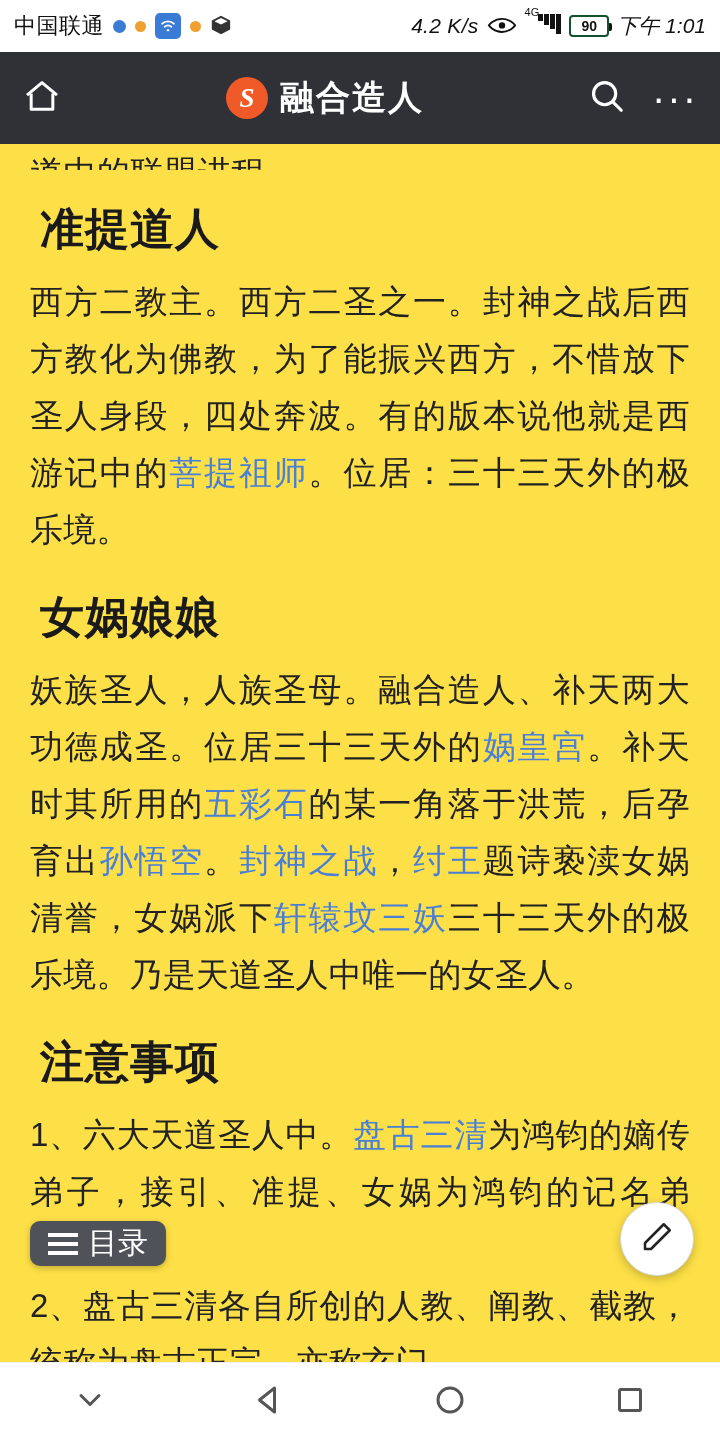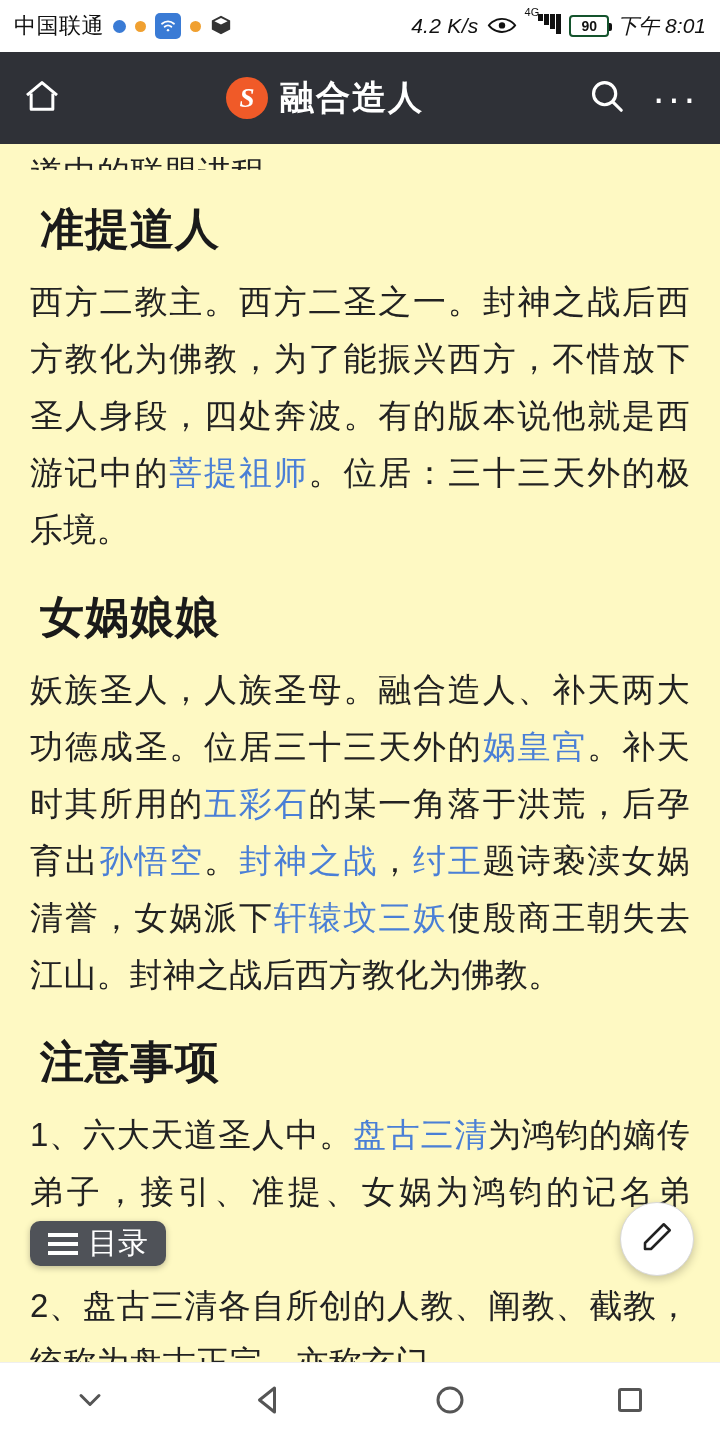--- a/index.html
+++ b/index.html
@@ -6,21 +6,21 @@
   html, body {
     width: 720px; height: 1440px;
     background: #ffffff;
     font-family: "Liberation Sans", "DejaVu Sans", sans-serif;
     overflow: hidden;
   }
   .phone {
     position: relative;
     width: 720px; height: 1440px;
     display: flex; flex-direction: column;
-    background: #fef9c3;
+    background: #fde047;
   }
 
   
   .statusbar {
     height: 52px;
     background: #ffffff;
     display: flex; align-items: center;
     padding: 0 14px;
     font-size: 21px;
     color: #111;
@@ -164,21 +164,21 @@
       <span class="sig4g">
         <span class="g4">4G</span>
         <i class="bar b1"></i>
           <i class="bar b2"></i>
           <i class="bar b3"></i>
           <i class="bar b4"></i>
       </span>
       <span class="battery">
         <span>90</span>
       </span>
-      <span class="clock">下午 8:01</span>
+      <span class="clock">下午 1:01</span>
     </div>
   </div>
 
   <div class="appbar">
     <span class="home-icon">
       <svg viewBox="0 0 24 24" fill="none" stroke="#fff" stroke-width="1.8" stroke-linejoin="round">
         <path d="M3 11.5 12 4l9 7.5"></path>
           <path d="M5.5 10.5V20h13v-9.5"></path>
       </svg>
     </span>
@@ -198,21 +198,21 @@
   </div>
 
   <div class="content">
 
     <div class="cut-line">道中的联盟进程。</div>
 
     <h3 class="sec">准提道人</h3>
     <p class="para"><span>西方二教主。西方二圣之一。封神之战后西方教化为佛教，为了能振兴西方，不惜放下圣人身段，四处奔波。有的版本说他就是西游记中的</span><span class="lnk">菩提祖师</span><span>。位居：三十三天外的极乐境。</span></p>
 
     <h3 class="sec">女娲娘娘</h3>
-    <p class="para"><span>妖族圣人，人族圣母。融合造人、补天两大功德成圣。位居三十三天外的</span><span class="lnk">娲皇宫</span><span>。补天时其所用的</span><span class="lnk">五彩石</span><span>的某一角落于洪荒，后孕育出</span><span class="lnk">孙悟空</span><span>。</span><span class="lnk">封神之战</span><span>，</span><span class="lnk">纣王</span><span>题诗亵渎女娲清誉，女娲派下</span><span class="lnk">轩辕坟三妖</span><span>使殷商王朝失去江山。封神之战后西方教化为佛教。</span></p>
+    <p class="para"><span>妖族圣人，人族圣母。融合造人、补天两大功德成圣。位居三十三天外的</span><span class="lnk">娲皇宫</span><span>。补天时其所用的</span><span class="lnk">五彩石</span><span>的某一角落于洪荒，后孕育出</span><span class="lnk">孙悟空</span><span>。</span><span class="lnk">封神之战</span><span>，</span><span class="lnk">纣王</span><span>题诗亵渎女娲清誉，女娲派下</span><span class="lnk">轩辕坟三妖</span><span>三十三天外的极乐境。乃是天道圣人中唯一的女圣人。</span></p>
 
     <h3 class="sec">注意事项</h3>
     <p class="para"><span>1、六大天道圣人中。</span><span class="lnk">盘古三清</span><span>为鸿钧的嫡传弟子，接引、准提、女娲为鸿钧的记名弟子。</span></p>
     <p class="para"><span>2、盘古三清各自所创的人教、阐教、截教，统称为盘古正宗，亦称玄门。</span></p>
 
     <div class="toc-btn">
       <span class="lines">
           <i></i>
           <i></i>
           <i></i>

